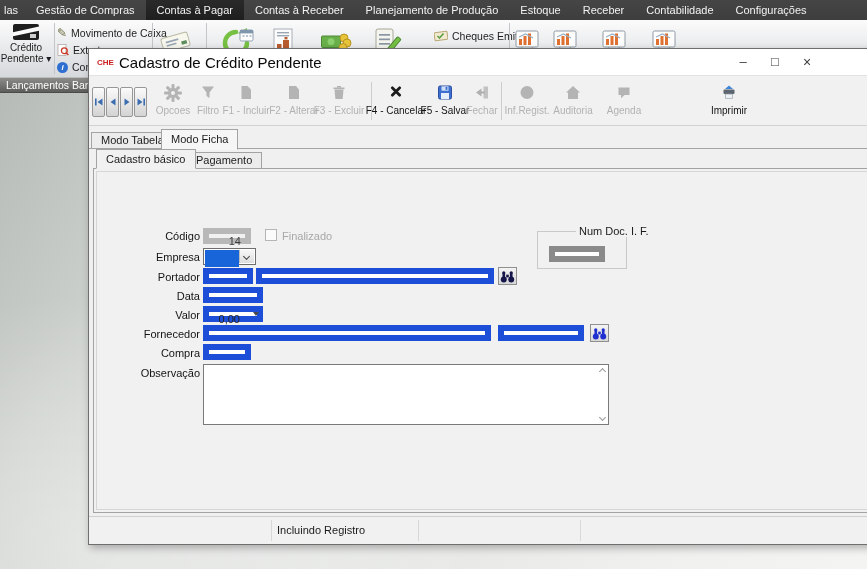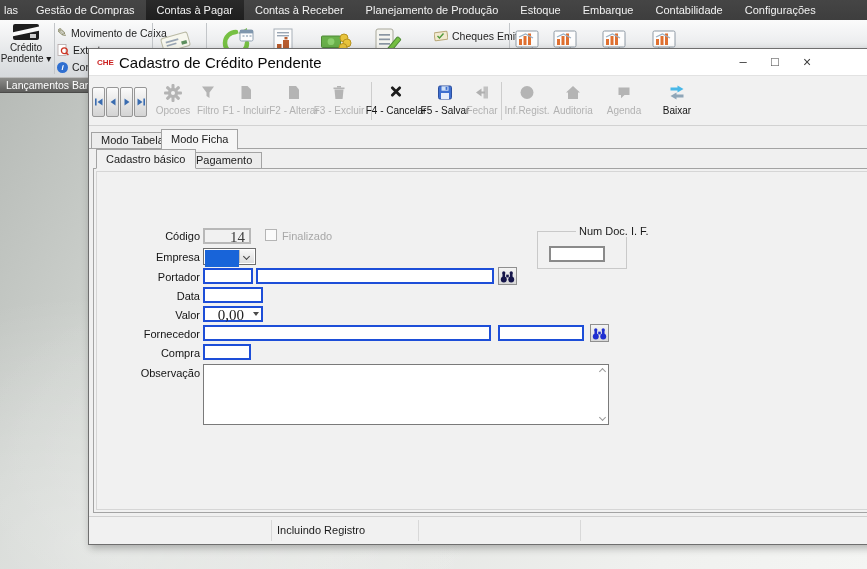--- a/index.html
+++ b/index.html
@@ -67,21 +67,21 @@
   .tab { position:absolute; font-size:11px; color:#1c1c1c; border:1px solid #a3a3a3; background:#ececec;
     padding:0 9px; white-space:nowrap; }
   .tab.on { background:#f6f6f6; z-index:3; }
 
   .tab-page { position:absolute; left:4px; right:4px; top:119px; bottom:31px;
     background:#f1f1f1; border:1px solid #a3a3a3; }
   .tab-page-inner { position:absolute; left:2px; right:2px; top:2px; bottom:2px; border:1px solid #d6d6d6; }
 
   
   .flabel { position:absolute; left:16px; width:95px; text-align:right; font-size:11px; color:#141414; }
-  .field { position:absolute; background:#fff; border:2px solid #1d4ed8; height:16px; font-size:15px; color:#222;font-family:Liberation Serif, serif; }
+  .field { position:absolute; background:#fff; border:6px solid #1d4ed8; height:16px; font-size:11px; color:#222; }
   .field.disabled { background:#f1f1f1; border-color:#b8b8b8; color:#3c3c3c; text-align:right; padding-right:4px; line-height:14px; }
   .checkbox { position:absolute; width:12px; height:12px; background:#fbfbfb; border:1px solid #b5b5b5; }
   .chk-label { position:absolute; font-size:11px; color:#a8a8a8; }
   .combo { position:absolute; background:#fff; border:1px solid #6e6e6e; height:17px; }
   .combo .sel { position:absolute; left:1px; top:1px; bottom:1px; right:16px; background:#1864d9;
     color:#fff; font-size:11px; line-height:13px; padding:17px 0 0 3px;font-weight:bold; }
   .combo-btn { position:absolute; top:1px; right:1px; bottom:1px; width:15px;
     background:linear-gradient(#f7f7f7,#dedede); border-left:1px solid #bdbdbd; }
   .chev { position:absolute; width:5px; height:5px; border-right:1.4px solid #444; border-bottom:1.4px solid #444; transform:rotate(45deg); }
   .dd { position:absolute; width:0; height:0; border-left:3.5px solid transparent; border-right:3.5px solid transparent;
@@ -109,21 +109,21 @@
 </head>
 <body>
 
 <div id="menubar">
   <span class="menu-item first">las</span>
   <span class="menu-item">Gestão de Compras</span>
   <span class="menu-item active">Contas à Pagar</span>
   <span class="menu-item">Contas à Receber</span>
   <span class="menu-item">Planejamento de Produção</span>
   <span class="menu-item">Estoque</span>
-  <span class="menu-item">Embarque</span>
+  <span class="menu-item">Receber</span>
   <span class="menu-item">Contabilidade</span>
   <span class="menu-item">Configurações</span>
 </div>
 
 <div id="ribbon">
   <div id="credito-btn">
     <div class="card-icon"></div>
     <div class="rb-big-label">Crédito</div>
     <div class="rb-big-label">Pendente ▾</div>
   </div>
@@ -418,30 +418,31 @@
 
     <div class="tbtn" style="left:535px">
       <span class="ticon">
         <svg width="16" height="17" viewBox="0 0 16 16">
             <path d="M2.5 3h11v7.5H8.5L5 13.8v-3.3H2.5z" fill="#b4b4b4"></path>
           </svg>
       </span>
       <span class="tlabel off">Agenda</span>
     </div>
 
-    <div class="tbtn" style="left:588px">
-      <span class="ticon">
-        <svg width="16" height="17" viewBox="0 0 16 17">
-          <polygon points="1.5,3.5 8.5,3.5 8.5,1.5 14.5,5 8.5,8.5 8.5,6.5 1.5,6.5" fill="#49b8e8"></polygon>
-          <polygon points="14.5,10.5 7.5,10.5 7.5,8.5 1.5,12 7.5,15.5 7.5,13.5 14.5,13.5" fill="#8fa6b8"></polygon>
-          </svg>
-      </span>
-      <span class="tlabel on">Baixar</span>
-    </div>
-
+
+    <div class="tbtn" style="left:640px">
+      <span class="ticon">
+        <svg width="16" height="17" viewBox="0 0 16 16">
+          <polygon points="8,1 12,4.6 4,4.6" fill="#3f86d8"></polygon>
+          <rect x="2.5" y="5" width="11" height="4.6" rx="1" fill="#5d6670"></rect>
+          <rect x="4.5" y="9.6" width="7" height="4.2" fill="#eef2f6" stroke="#9aa4ae" stroke-width="0.7"></rect>
+          </svg>
+      </span>
+      <span class="tlabel on">Imprimir</span>
+    </div>
   </div>
 
   <div class="mode-strip">
     <span class="tab" style="left:2px; top:3px; height:17px; line-height:15px">Modo Tabela</span>
     <span class="tab on" style="left:72px; top:0; height:21px; line-height:19px; border-bottom-color:#f6f6f6">Modo Ficha</span>
   </div>
 
   <div class="mode-strip" style="top:100px; border-bottom:none">
     <span class="tab on" style="left:7px; top:0; height:20px; line-height:18px; background:#f1f1f1; border-bottom-color:#f1f1f1">Cadastro básico</span>
     <span class="tab" style="left:97px; top:3px; height:17px; line-height:15px">Pagamento</span>

